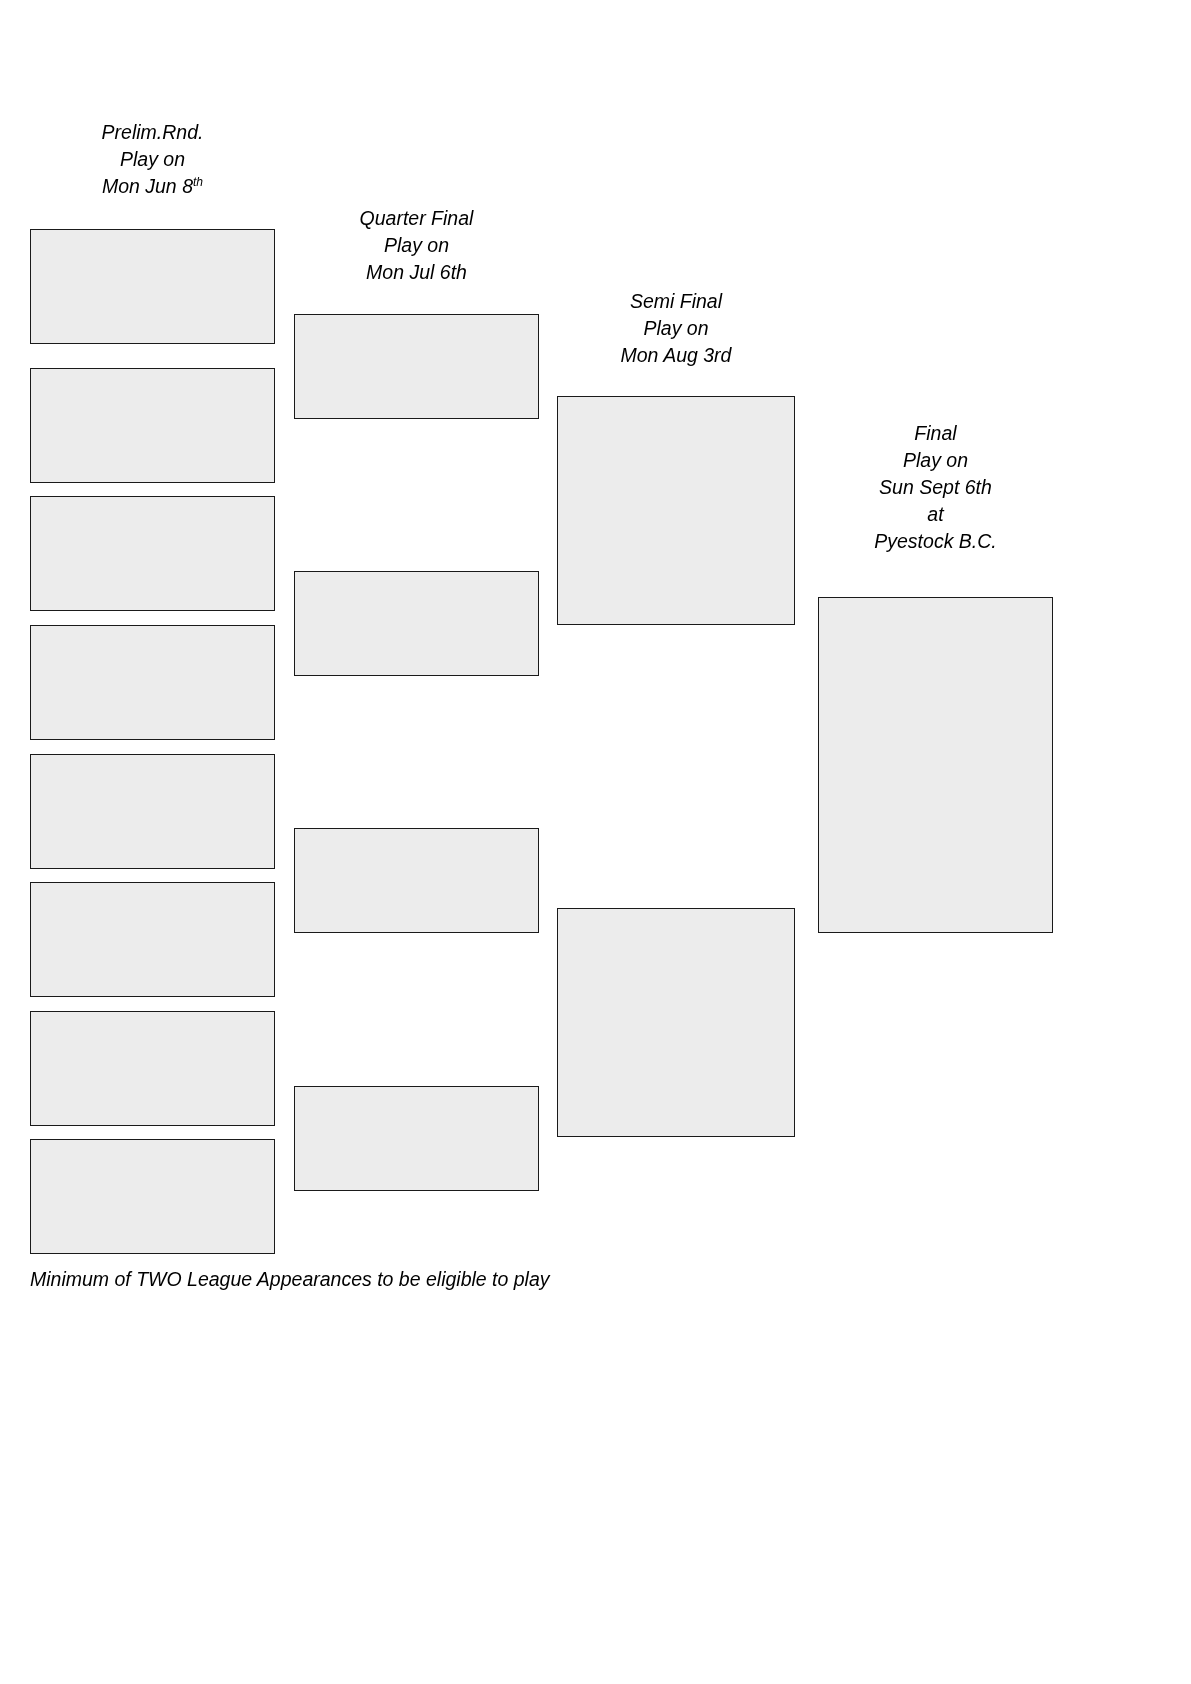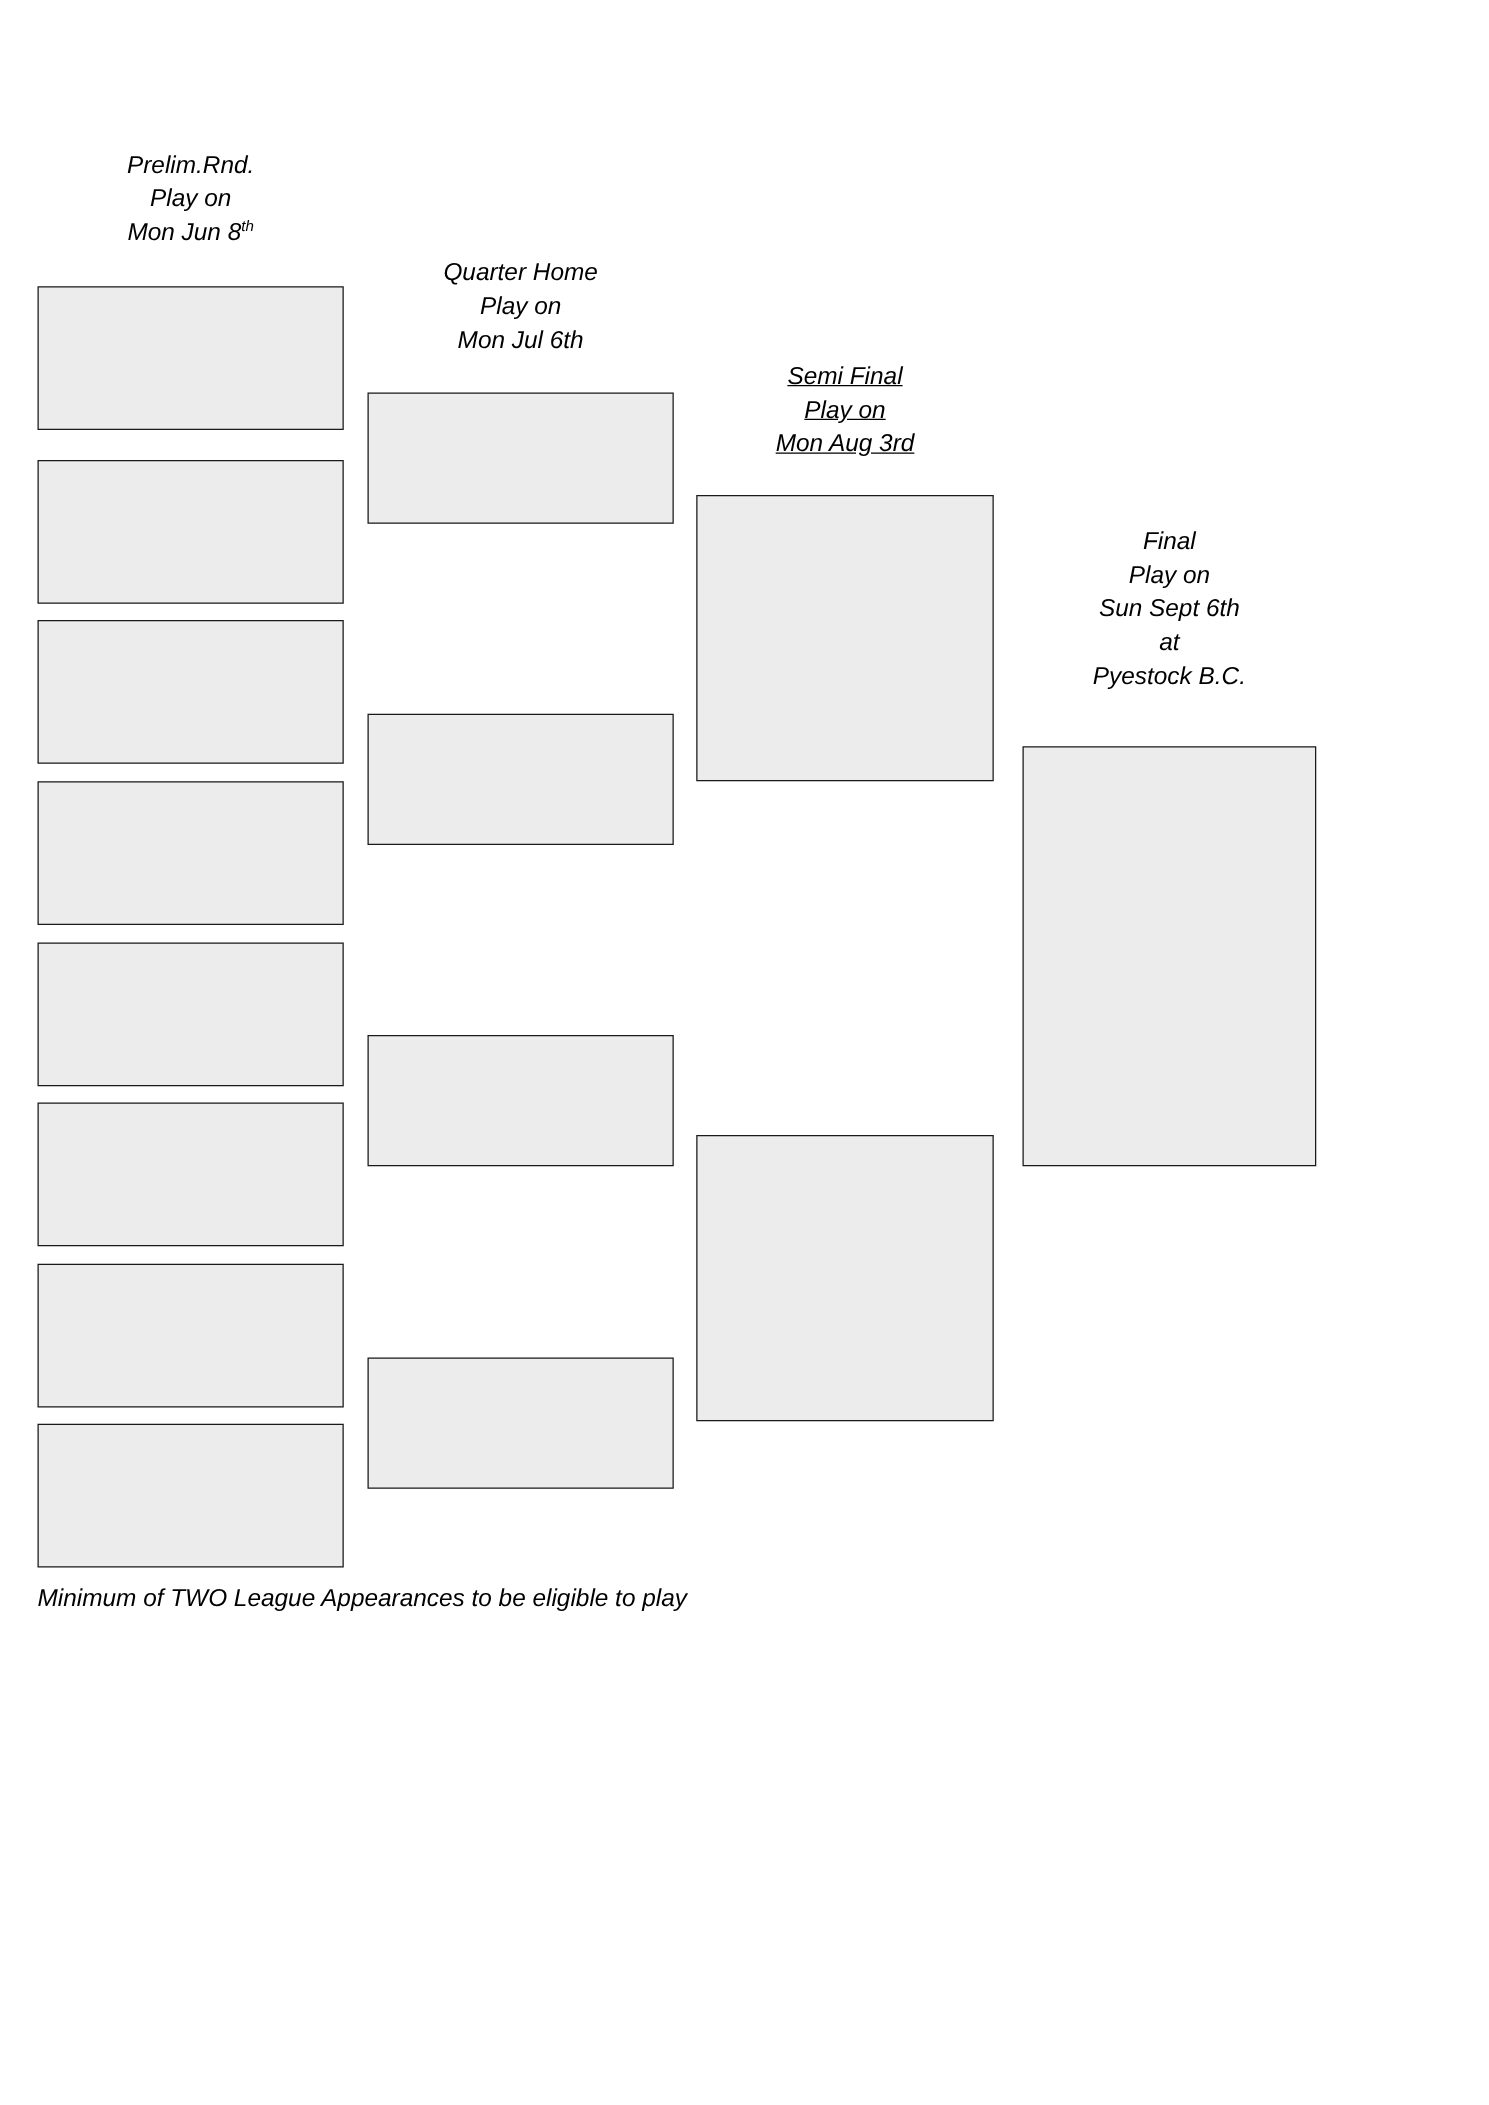--- a/index.html
+++ b/index.html
@@ -73,29 +73,29 @@
       </div>
       <div class="slot" style="left: 30px; top: 229px; width: 245px; height: 115px; background: rgb(236, 236, 236); border-color: rgb(26, 26, 26);"></div>
       <div class="slot" style="left: 30px; top: 368px; width: 245px; height: 115px; background: rgb(236, 236, 236); border-color: rgb(26, 26, 26);"></div>
       <div class="slot" style="left: 30px; top: 496px; width: 245px; height: 115px; background: rgb(236, 236, 236); border-color: rgb(26, 26, 26);"></div>
       <div class="slot" style="left: 30px; top: 625px; width: 245px; height: 115px; background: rgb(236, 236, 236); border-color: rgb(26, 26, 26);"></div>
       <div class="slot" style="left: 30px; top: 754px; width: 245px; height: 115px; background: rgb(236, 236, 236); border-color: rgb(26, 26, 26);"></div>
       <div class="slot" style="left: 30px; top: 882px; width: 245px; height: 115px; background: rgb(236, 236, 236); border-color: rgb(26, 26, 26);"></div>
       <div class="slot" style="left: 30px; top: 1011px; width: 245px; height: 115px; background: rgb(236, 236, 236); border-color: rgb(26, 26, 26);"></div>
       <div class="slot" style="left: 30px; top: 1139px; width: 245px; height: 115px; background: rgb(236, 236, 236); border-color: rgb(26, 26, 26);"></div>
       <div class="round-header" style="left: 294px; top: 205px; width: 245px;">
-        <span class="hline">Quarter Home</span>
+        <span class="hline">Quarter Final</span>
         <span class="hline">Play on</span>
         <span class="hline">Mon Jul 6th</span>
       </div>
       <div class="slot" style="left: 294px; top: 314px; width: 245px; height: 105px; background: rgb(236, 236, 236); border-color: rgb(26, 26, 26);"></div>
       <div class="slot" style="left: 294px; top: 571px; width: 245px; height: 105px; background: rgb(236, 236, 236); border-color: rgb(26, 26, 26);"></div>
       <div class="slot" style="left: 294px; top: 828px; width: 245px; height: 105px; background: rgb(236, 236, 236); border-color: rgb(26, 26, 26);"></div>
       <div class="slot" style="left: 294px; top: 1086px; width: 245px; height: 105px; background: rgb(236, 236, 236); border-color: rgb(26, 26, 26);"></div>
-      <div class="round-header" style="left: 557px; top: 288px; width: 238px; text-decoration: underline;">
+      <div class="round-header" style="left: 557px; top: 288px; width: 238px;">
         <span class="hline">Semi Final</span>
         <span class="hline">Play on</span>
         <span class="hline">Mon Aug 3rd</span>
       </div>
       <div class="slot" style="left: 557px; top: 396px; width: 238px; height: 229px; background: rgb(236, 236, 236); border-color: rgb(26, 26, 26);"></div>
       <div class="slot" style="left: 557px; top: 908px; width: 238px; height: 229px; background: rgb(236, 236, 236); border-color: rgb(26, 26, 26);"></div>
       <div class="round-header" style="left: 818px; top: 420px; width: 235px;">
         <span class="hline">Final</span>
         <span class="hline">Play on</span>
         <span class="hline">Sun Sept 6th</span>

